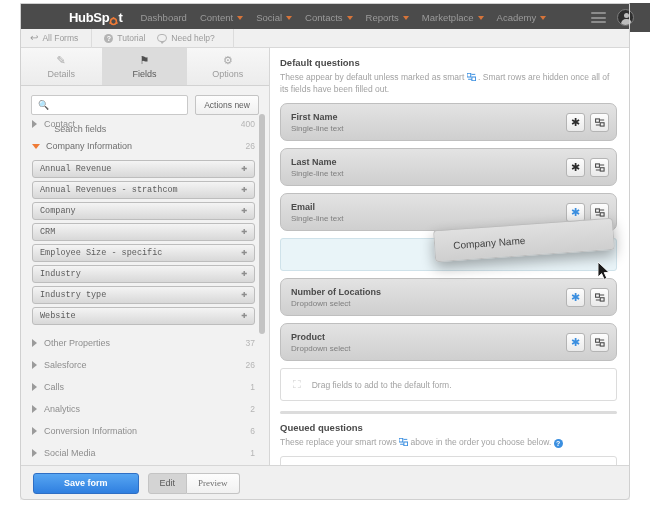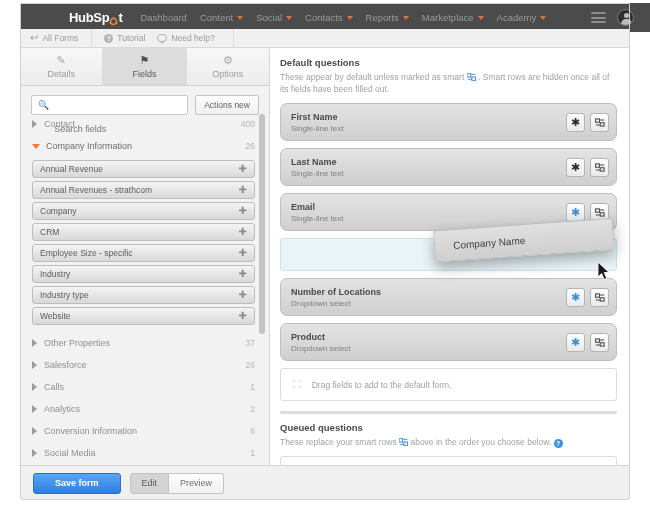--- a/index.html
+++ b/index.html
@@ -112,21 +112,21 @@
     border-top: 5px solid #ef7b37; border-bottom: none; margin-right: 6px;
   }
   .group.open { color: #6d6d6d; }
   .group .cnt { margin-left: auto; color: #b5b5b5; font-size: 8.5px; }
 
   .chip {
     height: 18px; margin: 3px 14px 3px 12px; border-radius: 3px;
     background: linear-gradient(#f4f4f4, #d8d8d8);
     border: 1px solid #bdbdbd;
     display: flex; align-items: center; padding: 0 7px;
-    font-size: 8.5px; color: #5c5c5c;
+    font-size: 8.5px; color: #5c5c5c; font-family: Liberation Mono, monospace;
   }
   .chip .movic { margin-left: auto; color: #8d8d8d; font-size: 10px; line-height: 1; }
 
   .sb-track { position: absolute; right: 2px; top: 66px; width: 6px; bottom: 4px; }
   .sb-thumb { position: absolute; right: 2px; top: 66px; width: 6px; height: 220px; background: #c3c3c3; border-radius: 3px; }
 
   
   .main {
     position: absolute; left: 270px; top: 48px; right: 20px; bottom: 60px;
     background: #fff; padding: 9px 13px 0 10px; overflow: hidden;
@@ -191,33 +191,33 @@
     width: 13px; height: 19px;
   }
 
   
   .footer {
     position: absolute; left: 20px; right: 20px; bottom: 25px; height: 35px;
     background: #f0f0f0; border-top: 1px solid #d6d6d6;
     display: flex; align-items: center; padding: 0 13px; gap: 9px;
   }
   .saveform {
-    height: 21px; padding: 0 21px; border-radius: 3px; border: 1px solid #2f6fc4;
+    height: 21px; padding: 0 30px; border-radius: 3px; border: 1px solid #2f6fc4;
     background: linear-gradient(#57a6f2, #2f7fe0);
     color: #fff; font-size: 9px; font-weight: bold;
     display: flex; align-items: center;
   }
   .seg { display: flex; }
   .seg .sgb {
     height: 21px; padding: 0 11px; border: 1px solid #c4c4c4; font-size: 9px; color: #6f6f6f;
     display: flex; align-items: center; background: linear-gradient(#fdfdfd, #f1f1f1);
   }
   .seg .sgb.active { background: #d4d4d4; color: #5a5a5a; }
   .seg .sgb:first-child { border-radius: 3px 0 0 3px; }
-  .seg .sgb:last-child { border-radius: 0 3px 3px 0; border-left: none; }
+  .seg .sgb:last-child { border-radius: 0 3px 3px 0; border-left: none; font-family: Liberation Serif, serif; }
   .actions {
     height: 21px; padding: 0 9px; border: 1px solid #c4c4c4; border-radius: 3px;
     background: linear-gradient(#fdfdfd, #f1f1f1); font-size: 9px; color: #6f6f6f;
     display: flex; align-items: center; gap: 14px; margin-left: 47px;
   }
   .actions .dcar {
     border-left: 4px solid transparent; border-right: 4px solid transparent; border-top: 5px solid #6f6f6f;
   }
   .outer-border { position:absolute; left:20px; top:3px; right:20px; bottom:25px; border:1px solid #d0d0d0; border-radius:0 0 4px 4px; pointer-events:none; }
 </style>

